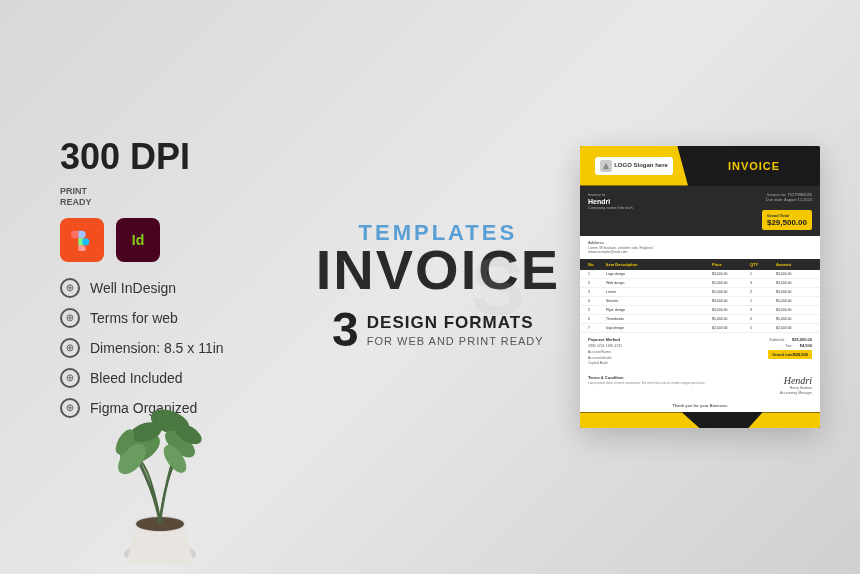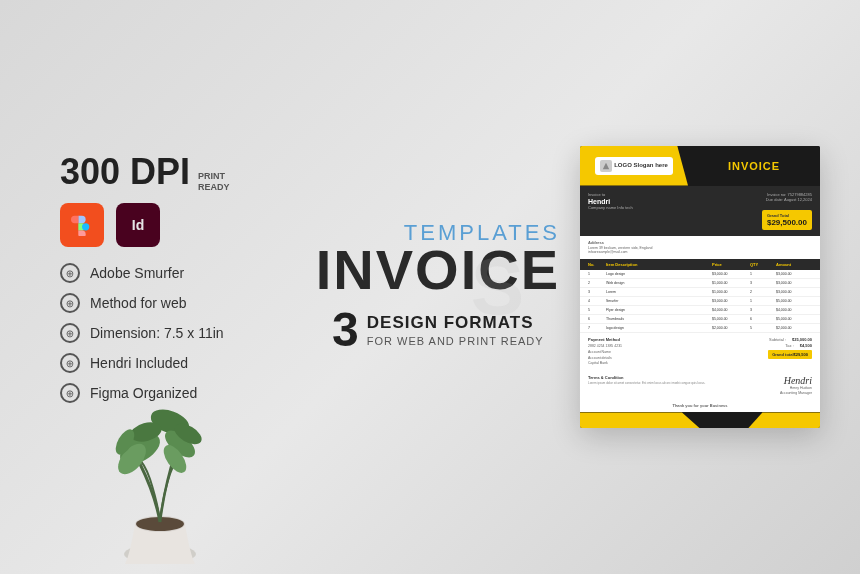--- a/index.html
+++ b/index.html
@@ -68,23 +68,24 @@
 
     .specs-size {
       font-size: 16px;
       color: #333;
       font-weight: 400;
       margin-bottom: 4px;
     }
 
     .specs-dpi {
       display: flex;
-      align-items: flex-end;
+      align-items: flex-start;
       gap: 8px;
       margin-bottom: 10px;
+      flex-direction: column;
     }
 
     .dpi-number {
       font-size: 36px;
       font-weight: 900;
       color: #222;
     }
 
     .dpi-label {
       font-size: 9px;
@@ -116,26 +117,25 @@
 
     
     .center-text {
       text-align: center;
       flex: 1;
       padding: 0 20px;
     }
 
     .templates-label {
       font-size: 22px;
-      font-weight: 400;
+      font-weight: 700;
       color: #5a9fd4;
       letter-spacing: 3px;
       text-transform: uppercase;
       margin-bottom: -4px;
-      text-align: right;
     }
 
     .invoice-title {
       font-size: 56px;
       font-weight: 900;
       color: #2a2a2a;
       letter-spacing: 2px;
       text-transform: uppercase;
       line-height: 1;
       margin-bottom: 8px;
@@ -557,41 +557,41 @@
         <div class="app-icon figma-icon">
           <svg width="22" height="22" viewBox="0 0 24 24" fill="none">
             <path d="M8 2h4a4 4 0 1 1 0 8H8V2z" fill="#a0c4ff"></path>
             <path d="M8 10h4a4 4 0 1 1 0 8H8v-8z" fill="#80ff80"></path>
             <path d="M8 18h4a4 4 0 1 1-4 4v-4z" fill="#ff9a9a"></path>
             <path d="M4 2h4v8H4a4 4 0 0 1 0-8z" fill="#ff7262"></path>
             <circle cx="16" cy="14" r="4" fill="#1abcfe"></circle>
           </svg>
         </div>
         <div class="app-icon indesign-icon">
-          <span style="font-size:14px; font-weight:900; color:#e5e5e5;">Id</span>
+          <span style="font-size:14px; font-weight:900; color:#84cc16;">Id</span>
         </div>
       </div>
     </div>
 
     <div class="features-list">
       <div class="feature-item">
         <div class="feature-icon">⊕</div>
-        <span>Adobe Smurfer</span>
+        <span>Well InDesign</span>
       </div>
       <div class="feature-item">
         <div class="feature-icon">⊕</div>
-        <span>Method for web</span>
+        <span>Terms for web</span>
       </div>
       <div class="feature-item">
         <div class="feature-icon">⊕</div>
-        <span>Dimension: 7.5 x 11in</span>
+        <span>Dimension: 8.5 x 11in</span>
       </div>
       <div class="feature-item">
         <div class="feature-icon">⊕</div>
-        <span>Hendri Included</span>
+        <span>Bleed Included</span>
       </div>
       <div class="feature-item">
         <div class="feature-icon">⊕</div>
         <span>Figma Organized</span>
       </div>
     </div>
 
   </div>
 
   <div class="center-text">

